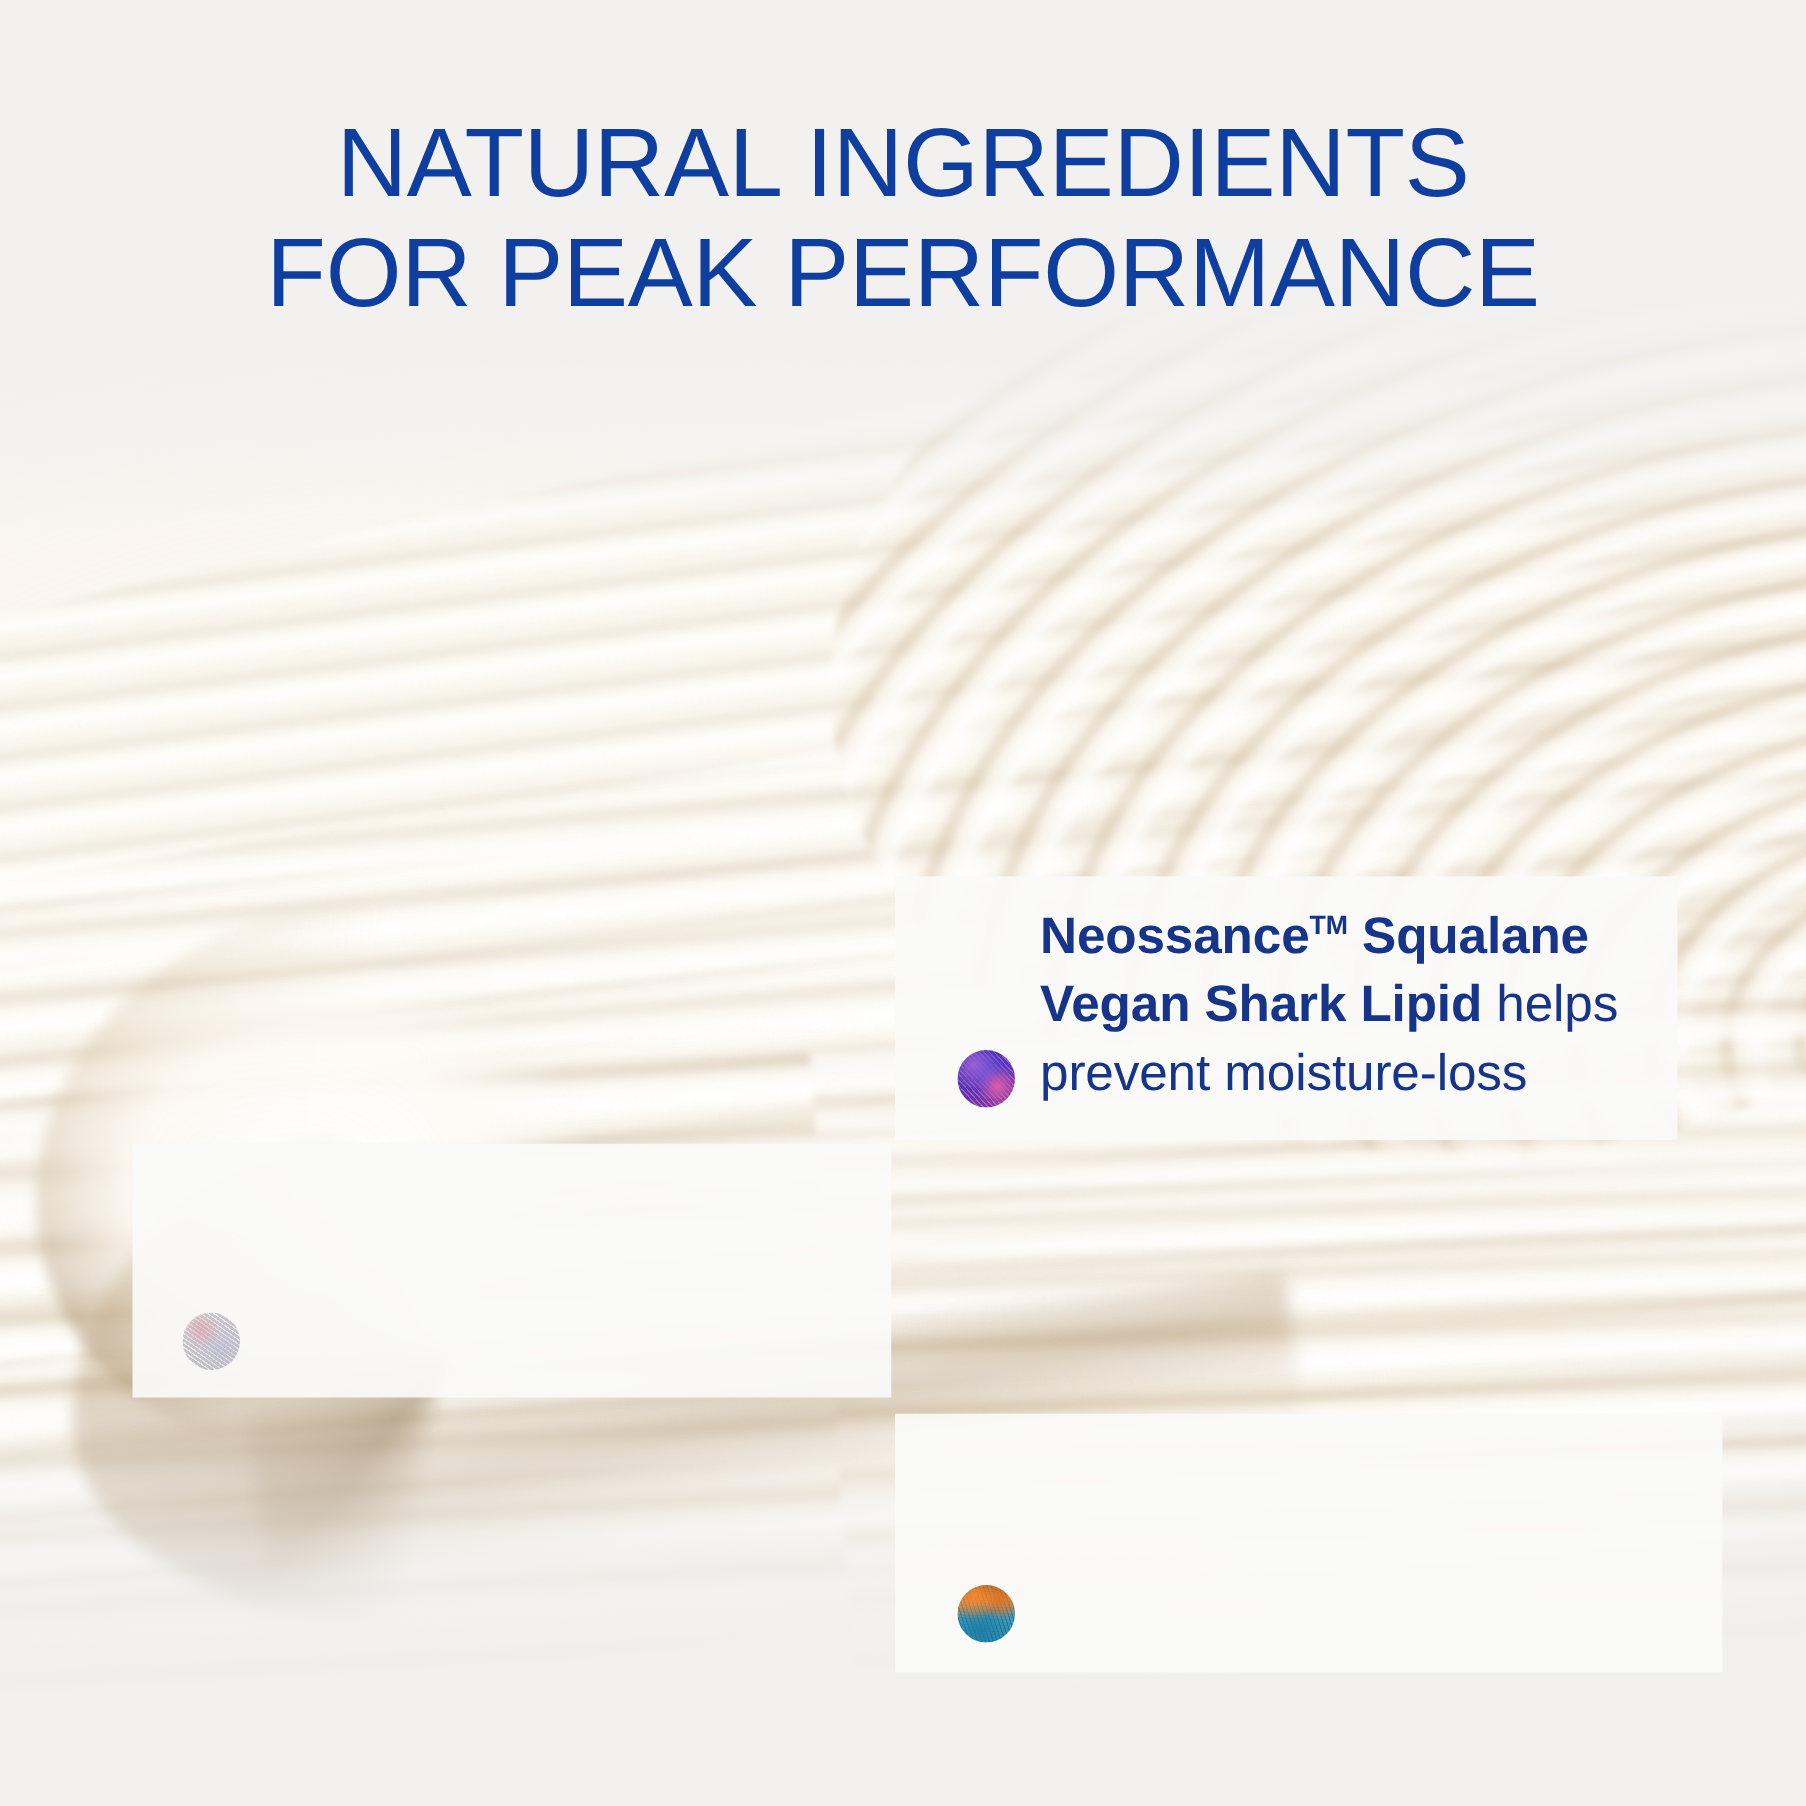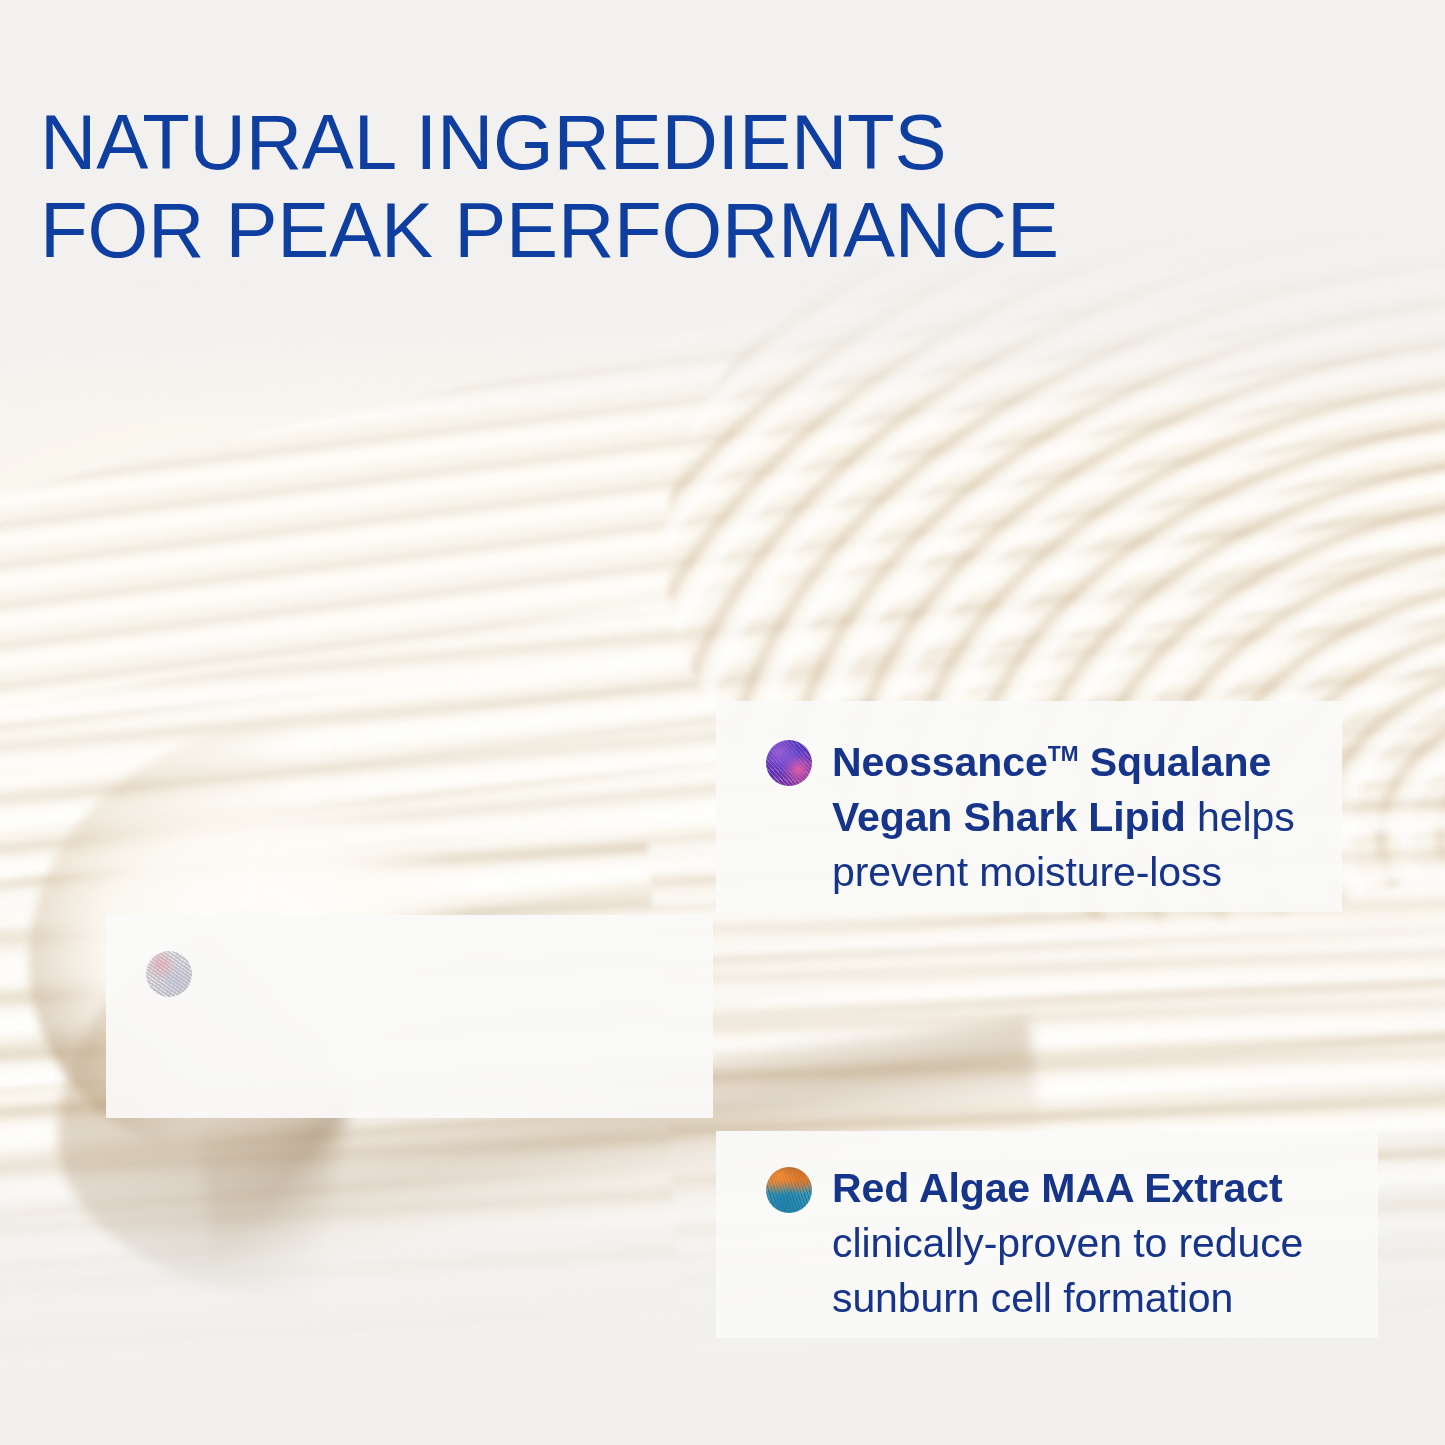--- a/index.html
+++ b/index.html
@@ -216,38 +216,38 @@
     height: 30%;
     background: linear-gradient(180deg, #f2f1ef 0%, #f2f1ef 52%, rgba(242,241,239,0.72) 76%, rgba(242,241,239,0) 100%);
   }
 
   
   .headline {
     position: absolute;
     left: 0;
     right: 0;
     top: 86px;
+    text-align: center;
     color: #0e3ea0;
     font-size: 78px;
     line-height: 1.13;
     letter-spacing: -0.2px;
     font-weight: 400;
     white-space: pre-line;
     padding: 0 40px;
     box-sizing: border-box;
-    margin-top: 12px;
   }
 
   
   .card {
     position: absolute;
     background: rgba(250,250,249,0.93);
     box-sizing: border-box;
     display: flex;
-    align-items: flex-start;
+    align-items: flex-end;
   }
 
   .card .bullet {
     flex: 0 0 auto;
     border-radius: 50%;
     position: relative;
     overflow: hidden;
   }
 
   .card .card-text {
@@ -352,16 +352,15 @@
     <div class="bullet"></div>
     <div class="card-text"><b><span>Neossance</span><sup class="tm">TM</sup><span> Squalane Vegan Shark Lipid</span></b><span> helps prevent moisture-loss</span></div>
   </div>
 
   <div class="card" id="card-bsilk">
     <div class="bullet"></div>
   </div>
 
   <div class="card" id="card-redalgae">
     <div class="bullet"></div>
-    <div class="card-text"><b><span>Red Algae MAA Extract</span><sup class="tm"></sup><span></span></b><span> clinically-proven to reduce sunburn cell formation</span></div>
   </div>
 
 </div>
 
 </body></html>

